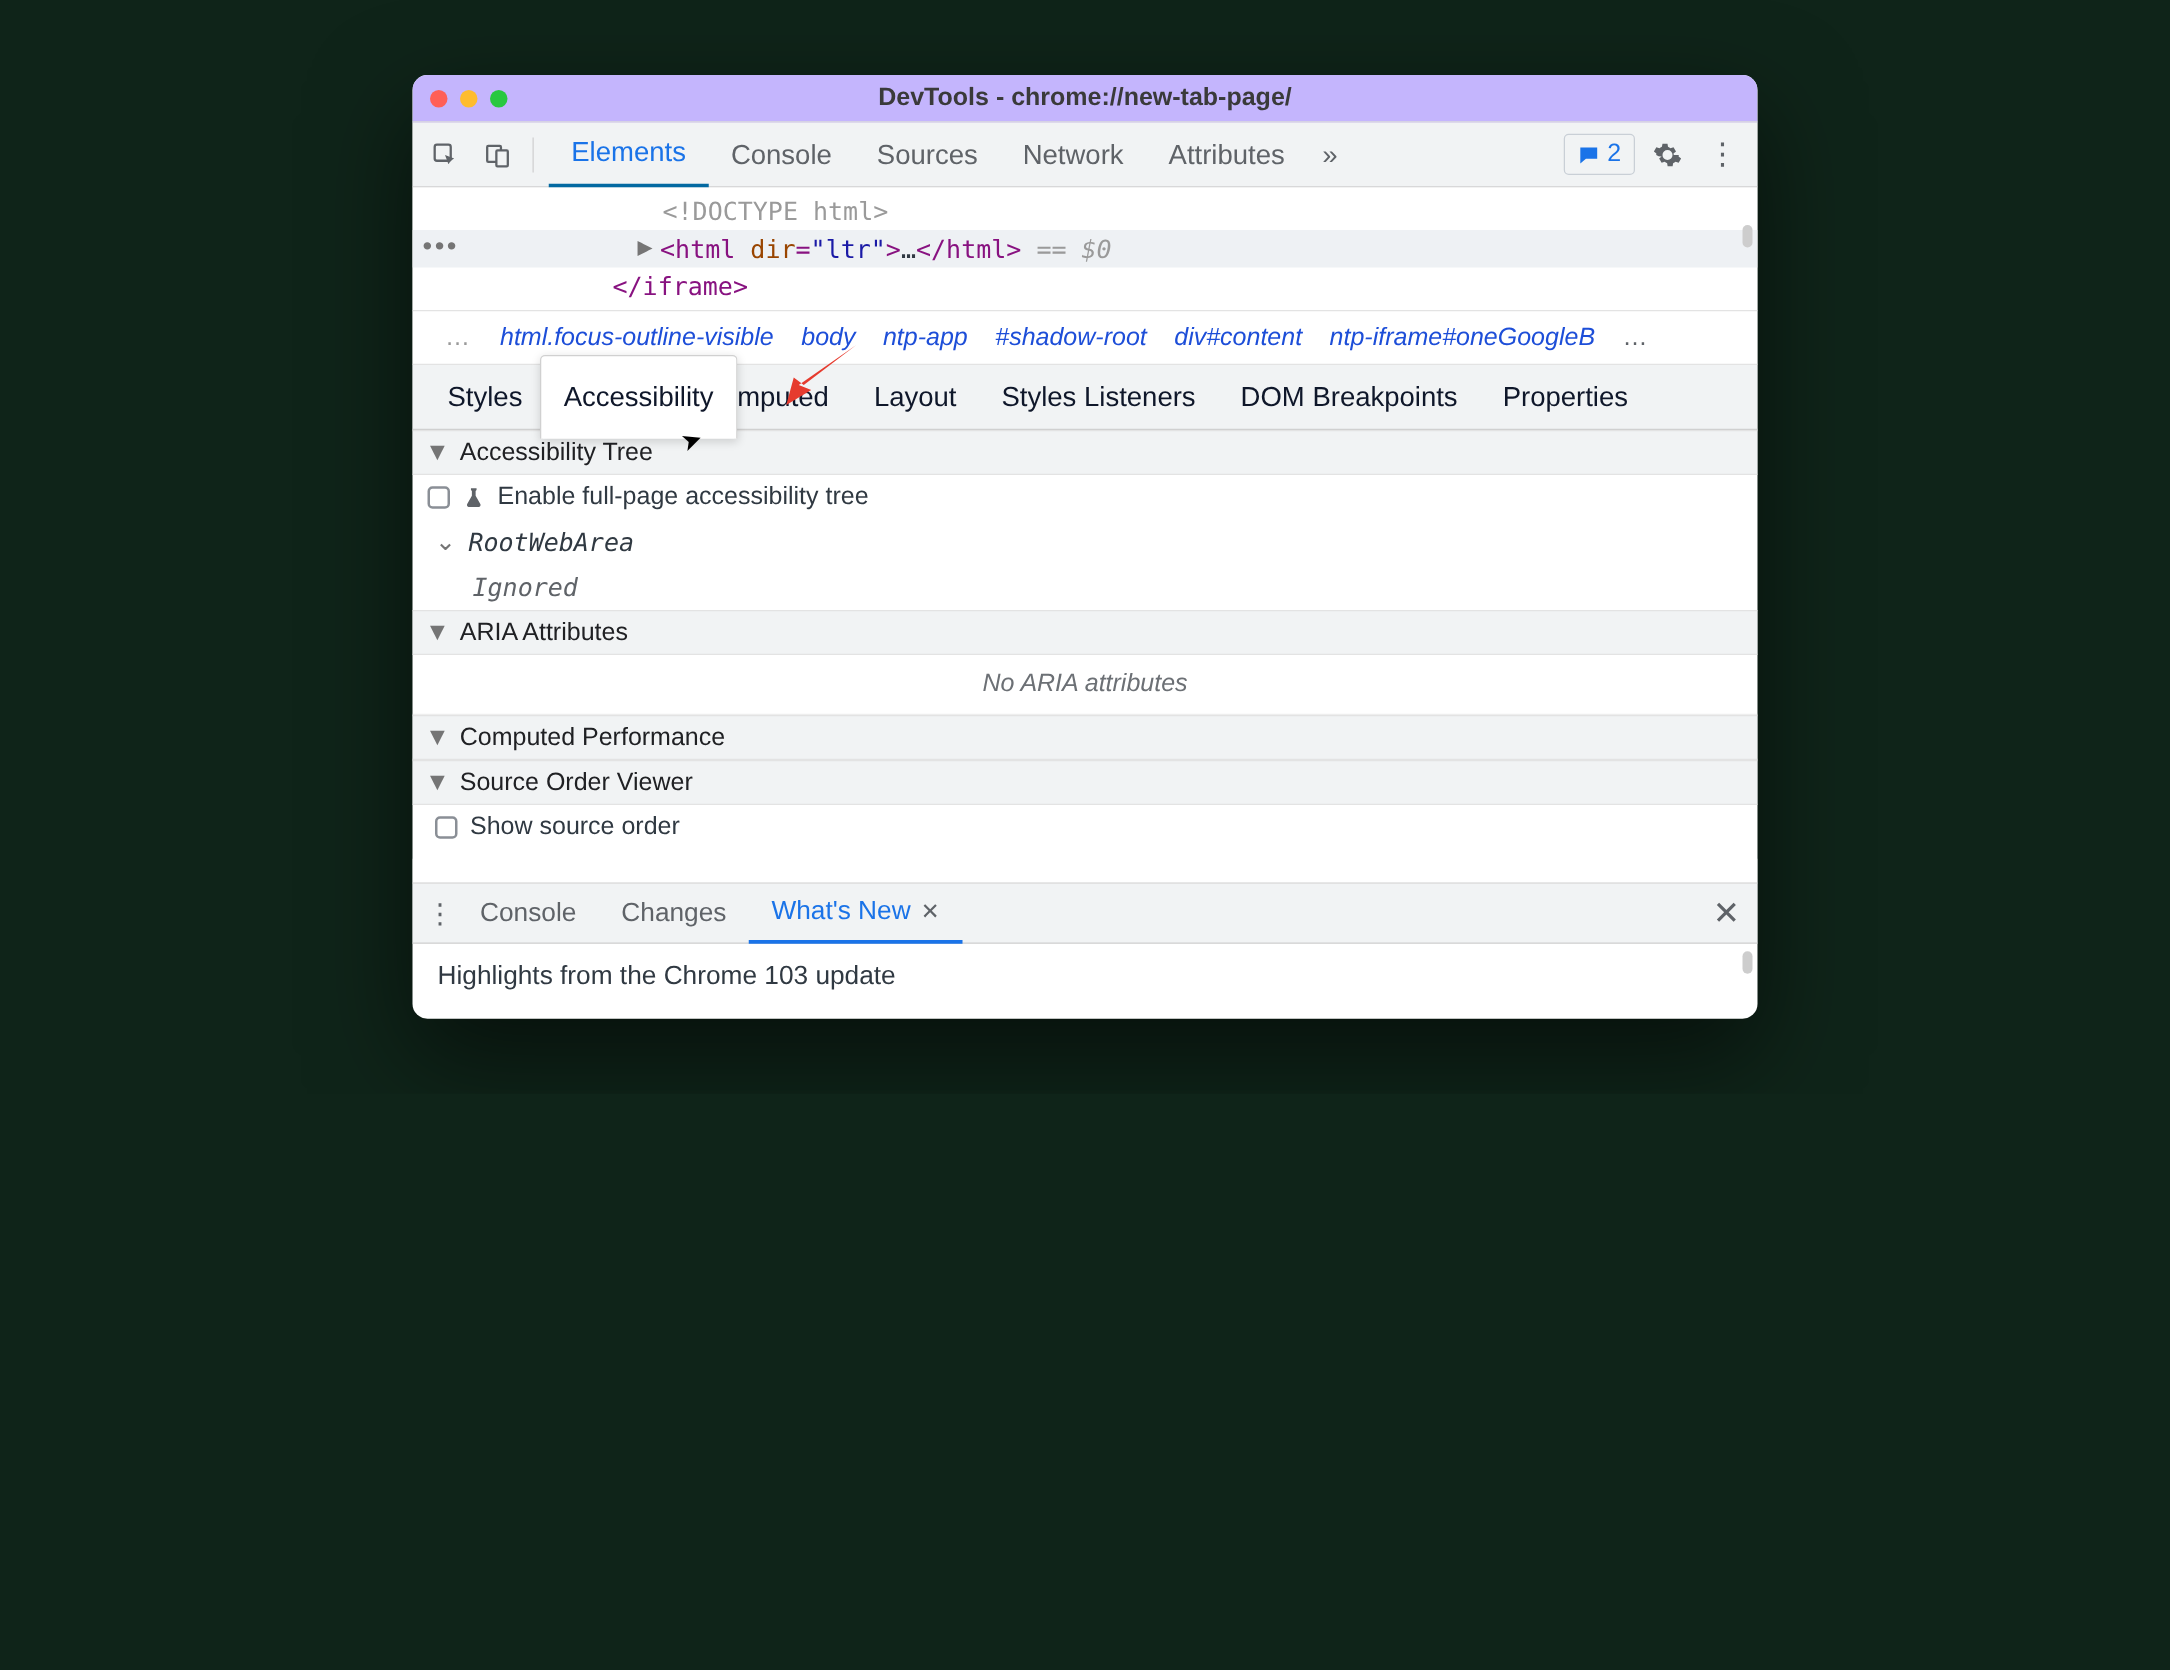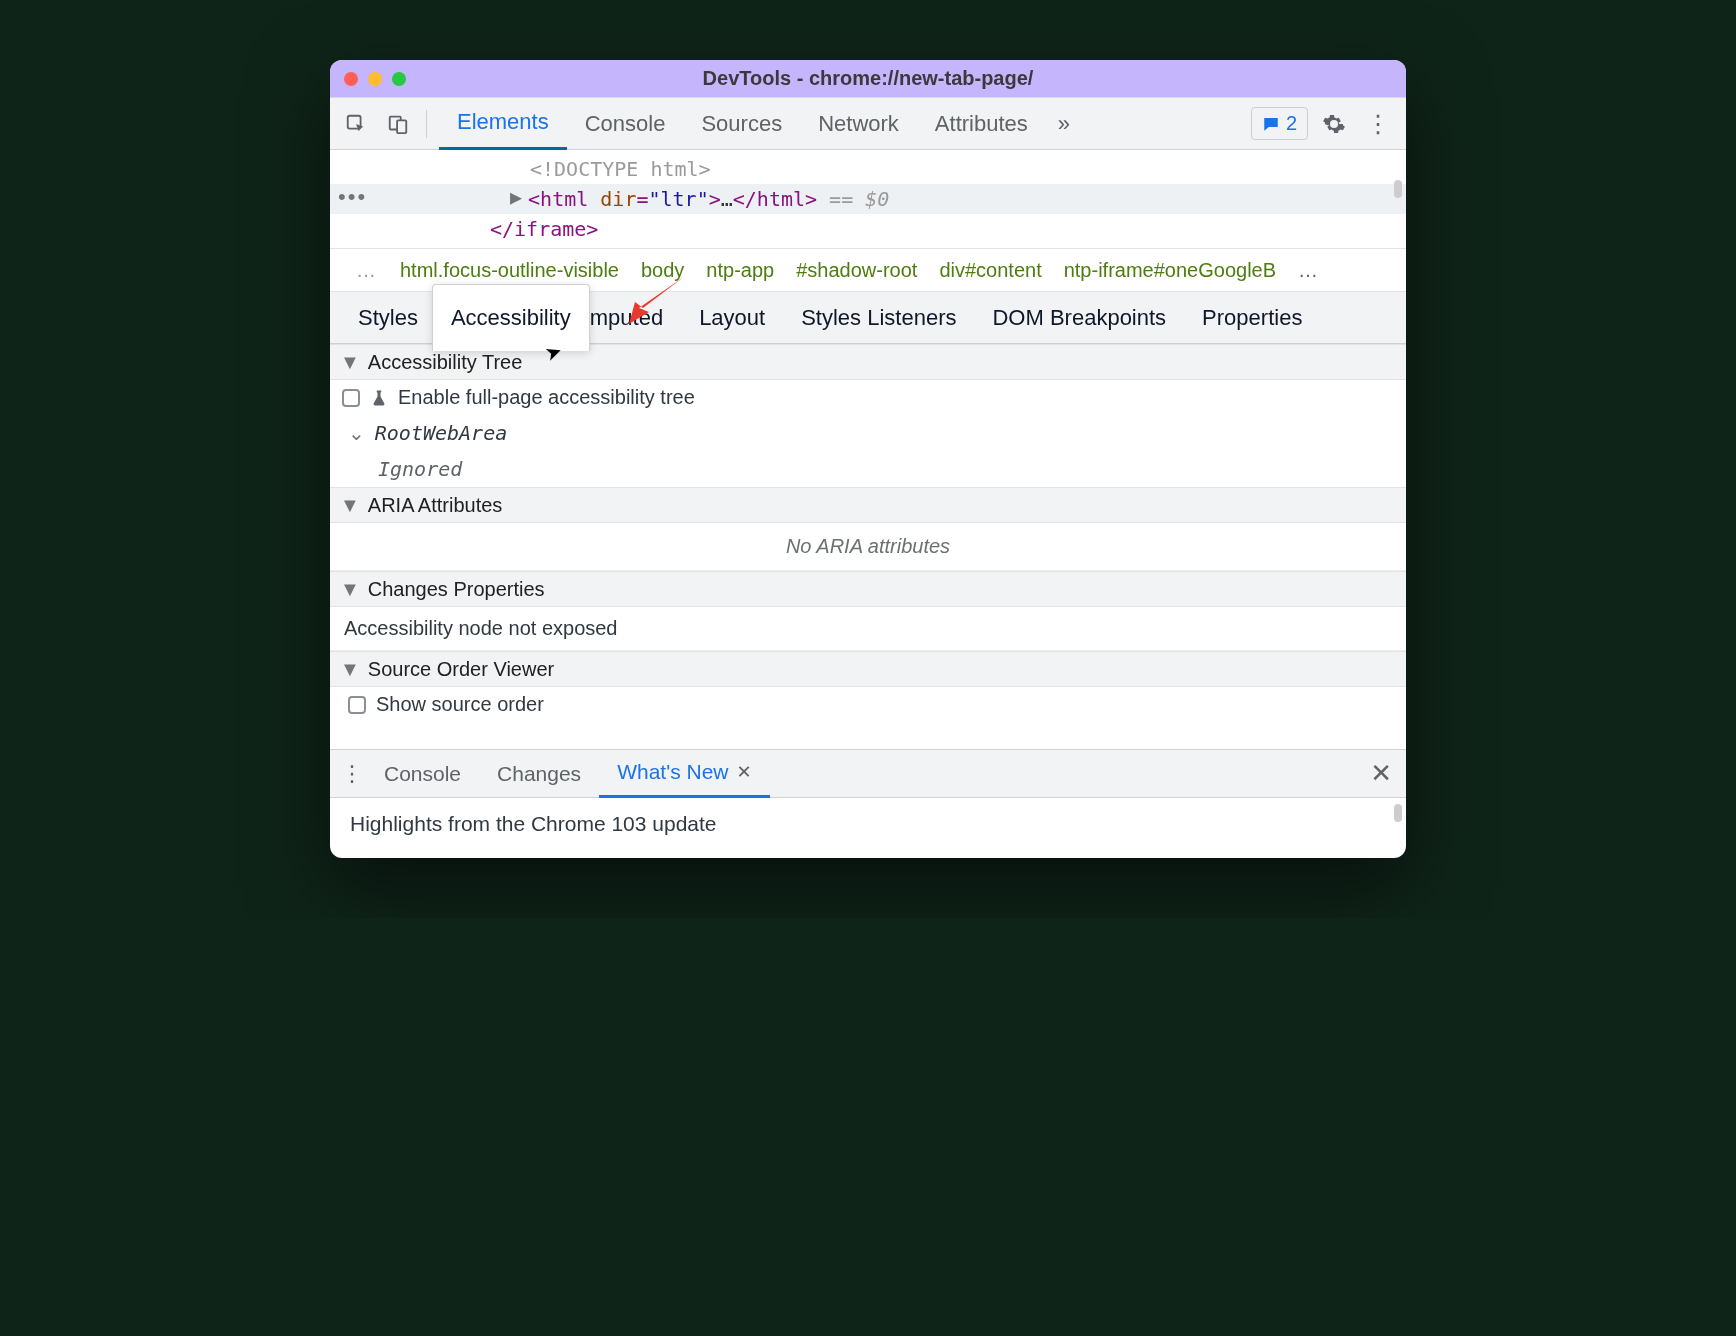--- a/index.html
+++ b/index.html
@@ -68,21 +68,21 @@
   .tri { display:inline-block; color:#757575; margin-right:6px; transform:translateY(-2px); }
   .scroll-dot { position:absolute; right:4px; top:30px; width:8px; height:18px; background:#cdcdcd; border-radius:4px; }
 
   .breadcrumb {
     display:flex; align-items:center; gap:22px;
     height:44px; padding:0 12px 0 26px;
     border-top:1px solid #e3e3e3; border-bottom:1px solid #e3e3e3;
     background:#fff; color:#5f6368; font-size:20px; overflow:hidden; white-space:nowrap;
   }
   .bc-ell { color:#9a9a9a; letter-spacing:2px; }
-  .bc-item { color:#4d7c0f; }
+  .bc-item { color:#1d4ed8;font-style:italic; }
   .bc-more { color:#5f6368; }
 
   .side-tabs {
     display:flex; align-items:center; height:52px;
     background:#f1f3f4; border-bottom:1px solid #d0d0d0;
     position:relative; padding-left:10px;
   }
   .side-tab { padding:0 18px; height:67px; display:flex; align-items:center; color:#0f172a; font-size:22px; }
   .side-tab.drag { background:#fff; border:1px solid #d0d0d0; border-bottom:none; border-radius:4px 4px 0 0; box-shadow:0 2px 8px rgba(0,0,0,.15); position:relative; z-index:5; margin:0 -4px; }
   .side-tab.partial { padding-left:4px; }
@@ -228,23 +228,22 @@
   </div>
 
   <div class="section-head">
     <span class="disc">▼</span>
     <span>ARIA Attributes</span>
   </div>
   <div class="placeholder">No ARIA attributes</div>
 
   <div class="section-head">
     <span class="disc">▼</span>
-    <span>Changes Properties</span>
-  </div>
-  <div class="plain-row">Accessibility node not exposed</div>
+    <span>Computed Performance</span>
+  </div>
 
   <div class="section-head">
     <span class="disc">▼</span>
     <span>Source Order Viewer</span>
   </div>
   <div class="row" style="padding-left:18px; padding-bottom:14px;">
     <span class="chk"></span>
     <span>Show source order</span>
   </div>
 

